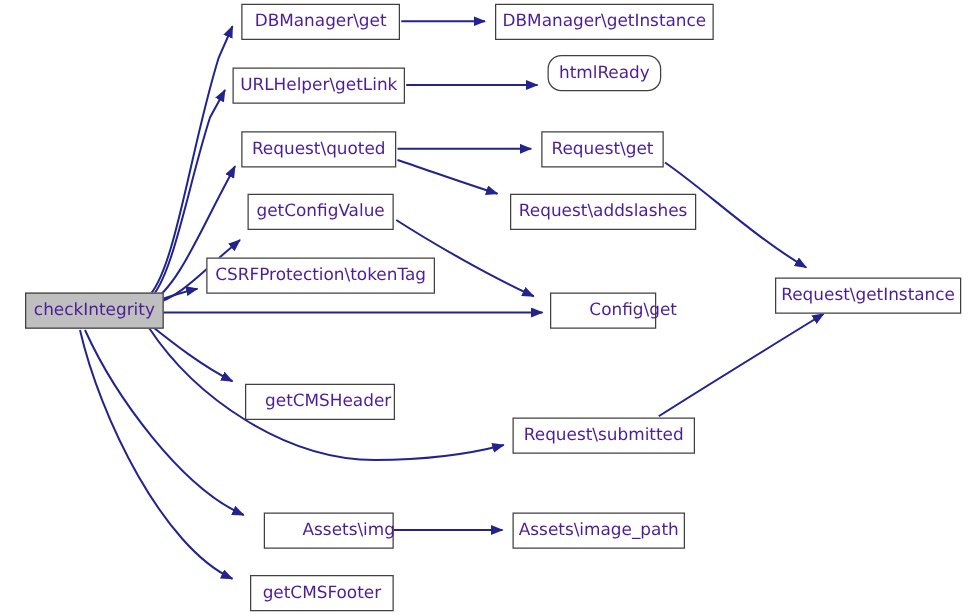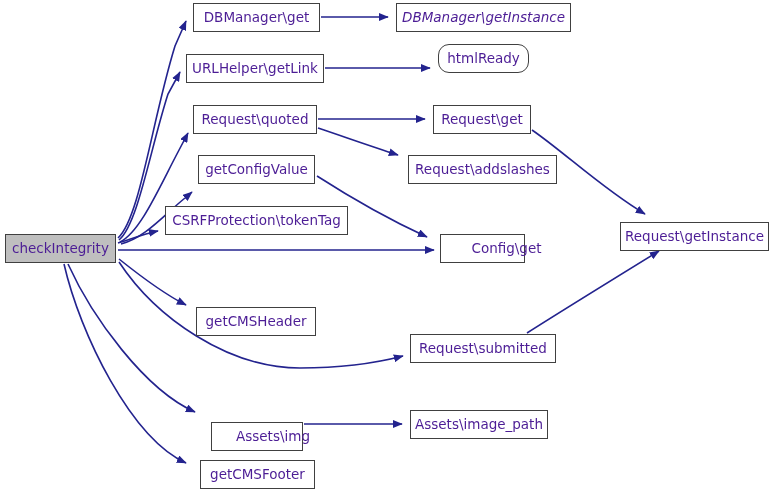--- a/index.html
+++ b/index.html
@@ -74,48 +74,48 @@
         <path d="M318,119 L425,119" fill="none" stroke="#23238e" stroke-width="1.6" marker-end="url(#arrowhead)"></path>
         <path d="M318,128 C342,136 370,146 398,155" fill="none" stroke="#23238e" stroke-width="1.6" marker-end="url(#arrowhead)"></path>
         <path d="M317,176 C345,194 390,220 427,237" fill="none" stroke="#23238e" stroke-width="1.6" marker-end="url(#arrowhead)"></path>
         <path d="M532,130 C564,152 604,190 645,214" fill="none" stroke="#23238e" stroke-width="1.6" marker-end="url(#arrowhead)"></path>
         <path d="M527,333 C560,312 620,275 659,251" fill="none" stroke="#23238e" stroke-width="1.6" marker-end="url(#arrowhead)"></path>
         <path d="M304,424 L402,424" fill="none" stroke="#23238e" stroke-width="1.6" marker-end="url(#arrowhead)"></path>
       </g>
   </svg>
 
   <div id="node-group">
-      <div class="node root" style="left: 5px; top: 234px; width: 111px; height: 29px;">
+      <div class="node root" style="left: 20px; top: 234px; width: 111px; height: 29px;">
         <span class="node-label">checkIntegrity</span>
       </div>
       <div class="node" style="left: 193px; top: 3px; width: 127px; height: 29px;">
         <span class="node-label">DBManager\get</span>
       </div>
       <div class="node" style="left: 186px; top: 54px; width: 138px; height: 29px; text-align: center;">
         <span class="node-label">URLHelper\getLink</span>
       </div>
       <div class="node" style="left: 193px; top: 105px; width: 124px; height: 29px;">
         <span class="node-label">Request\quoted</span>
       </div>
       <div class="node" style="left: 198px; top: 155px; width: 117px; height: 29px;">
         <span class="node-label">getConfigValue</span>
       </div>
       <div class="node" style="left: 165px; top: 206px; width: 183px; height: 29px;">
         <span class="node-label">CSRFProtection\tokenTag</span>
       </div>
-      <div class="node" style="left: 196px; top: 307px; width: 120px; height: 29px;">
+      <div class="node" style="left: 196px; top: 307px; width: 120px; height: 29px; justify-content: flex-end;">
         <span class="node-label">getCMSHeader</span>
       </div>
-      <div class="node" style="left: 211px; top: 422px; width: 92px; height: 29px; padding-left: 32px;">
+      <div class="node" style="left: 211px; top: 410px; width: 104px; height: 29px; padding-left: 32px;">
         <span class="node-label">Assets\img</span>
       </div>
       <div class="node" style="left: 200px; top: 460px; width: 115px; height: 29px;">
         <span class="node-label">getCMSFooter</span>
       </div>
-      <div class="node" style="left: 396px; top: 3px; width: 175px; height: 29px; font-style: italic;">
+      <div class="node" style="left: 396px; top: 3px; width: 175px; height: 29px;">
         <span class="node-label">DBManager\getInstance</span>
       </div>
       <div class="node" style="left: 438px; top: 44px; width: 91px; height: 29px; border-radius: 11px;">
         <span class="node-label">htmlReady</span>
       </div>
       <div class="node" style="left: 433px; top: 105px; width: 98px; height: 29px;">
         <span class="node-label">Request\get</span>
       </div>
       <div class="node" style="left: 408px; top: 155px; width: 149px; height: 29px;">
         <span class="node-label">Request\addslashes</span>

